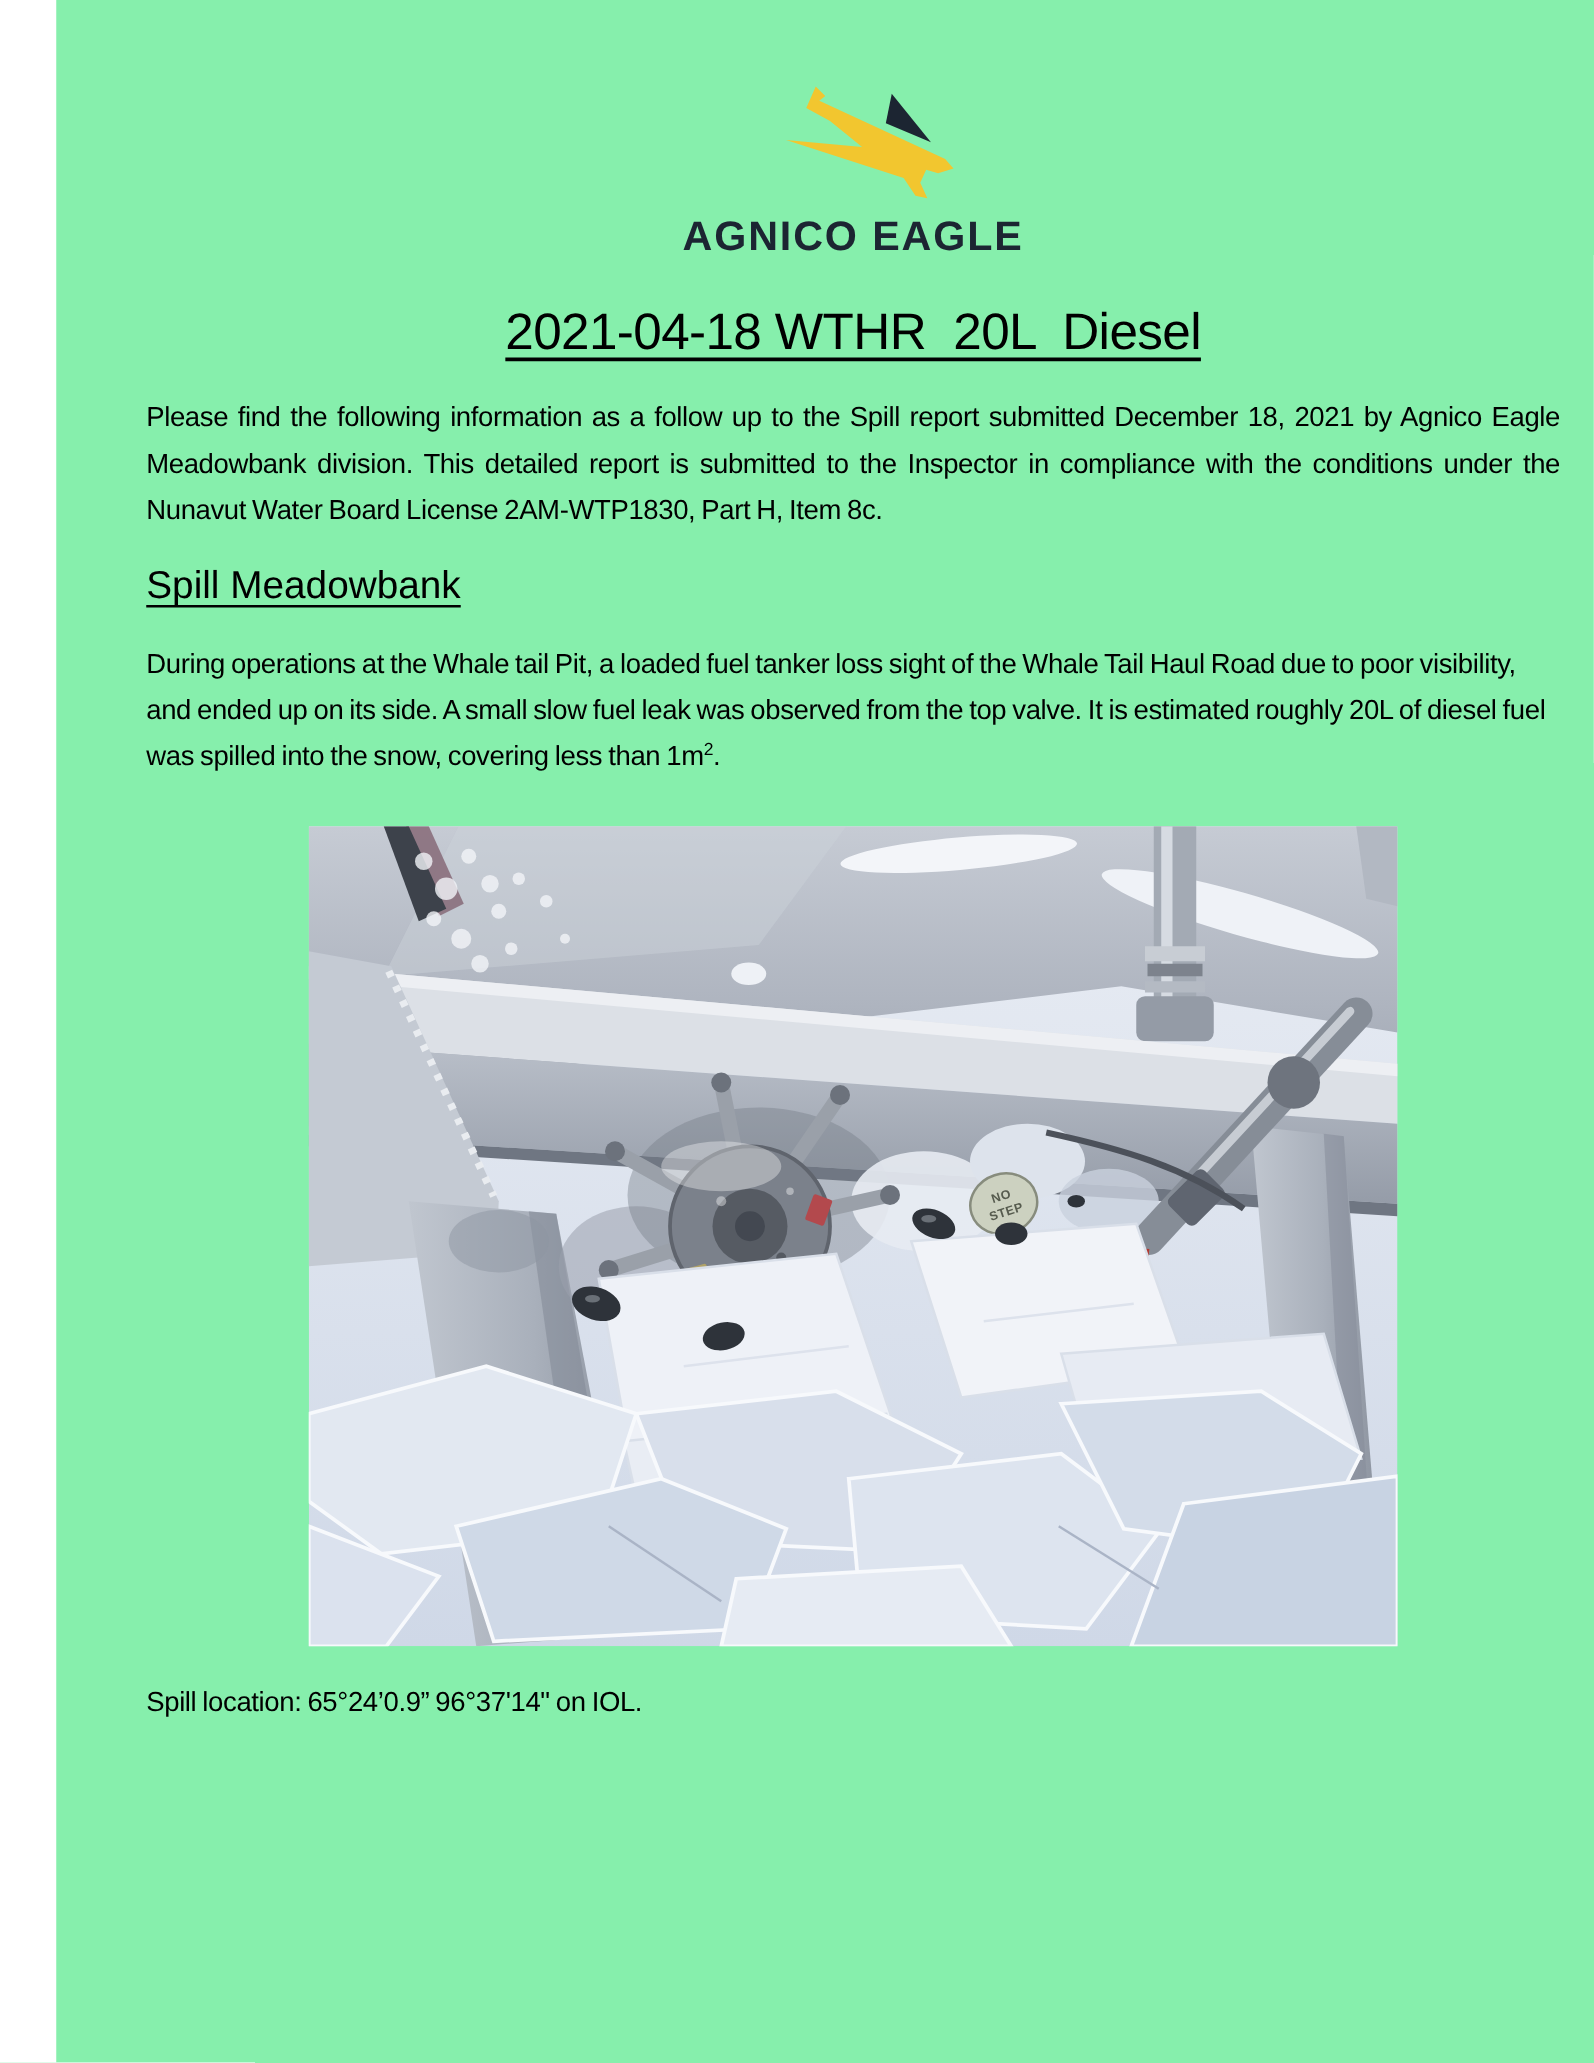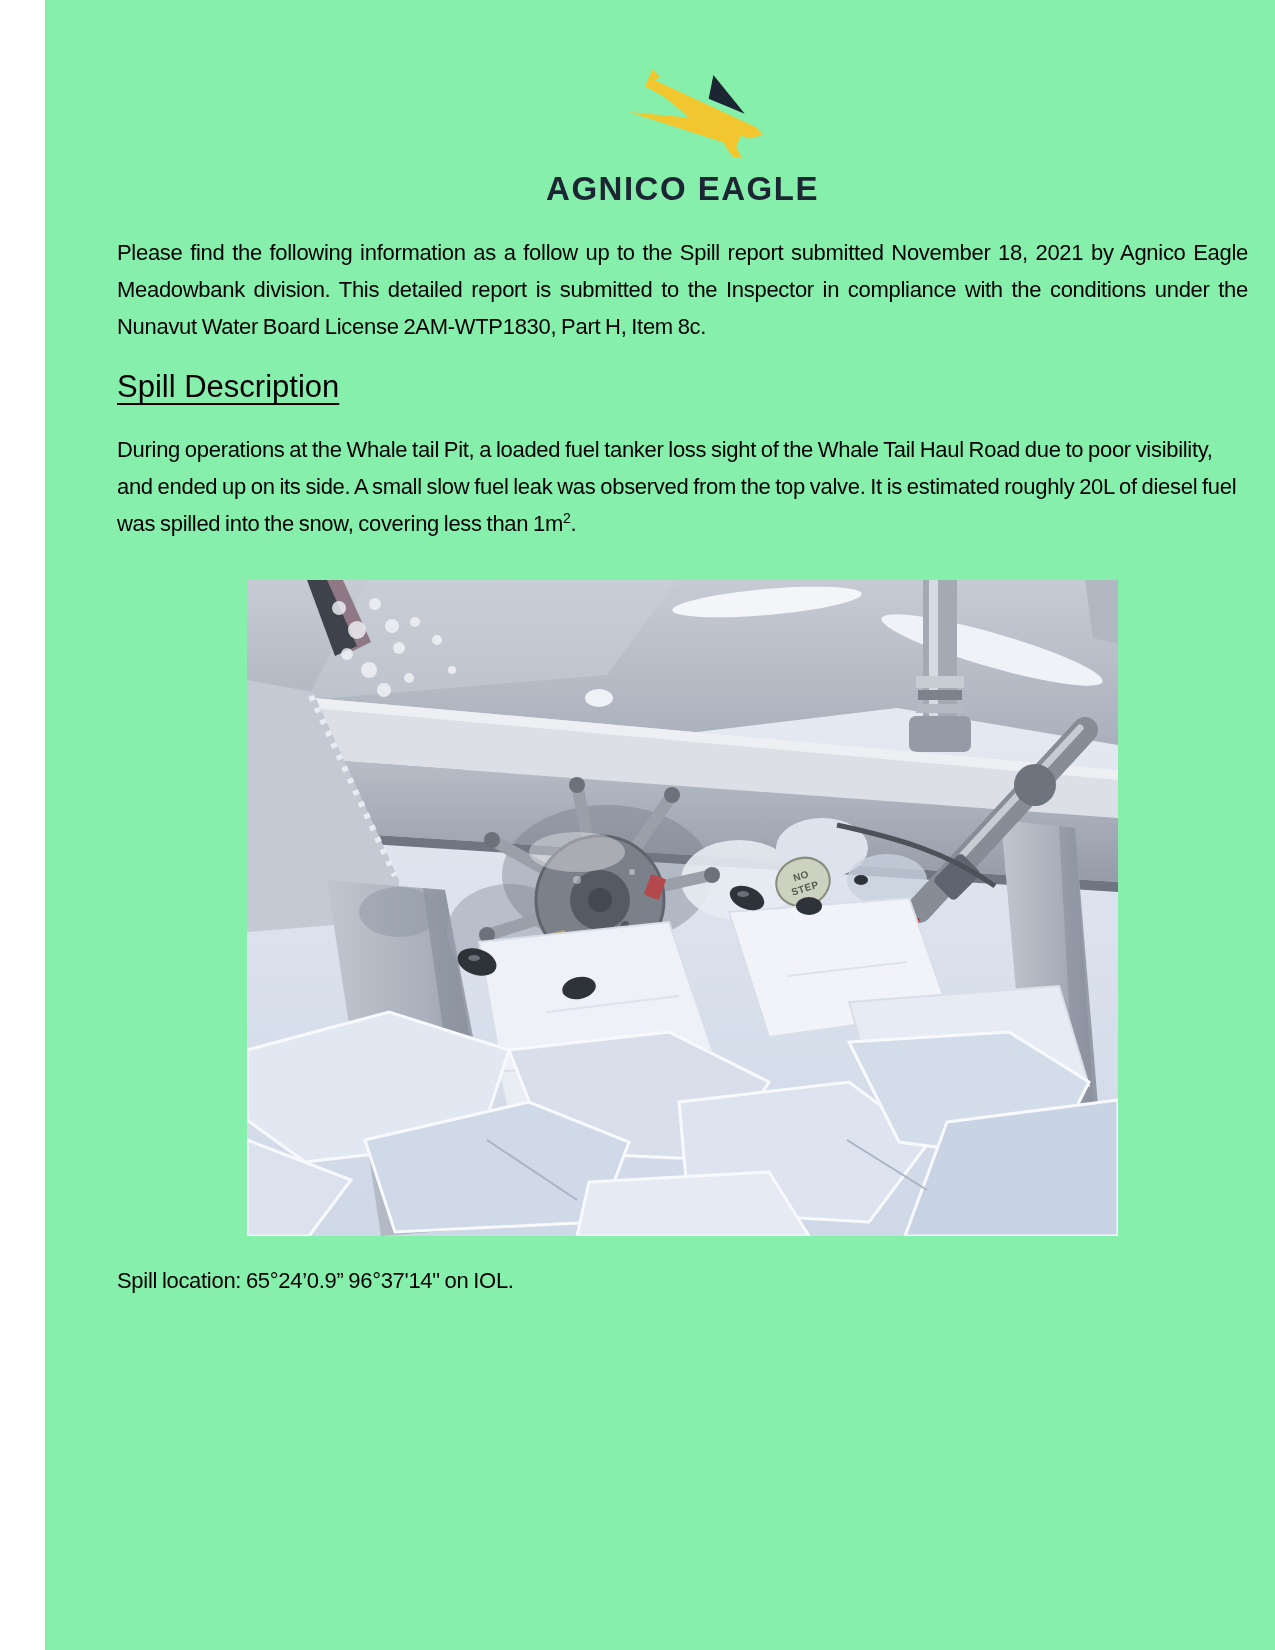--- a/index.html
+++ b/index.html
@@ -56,25 +56,26 @@
   <div class="logo-wrap">
     <svg class="eagle-svg" viewBox="0 0 180 120" aria-hidden="true">
       <polygon class="eagle-body" points="58,16 66,24 61,28 167,77 174,85 161,89 151,86 146,97 152,110 142,108 132,93 33,61 97,67 70,45 50,34"></polygon>
       <polygon class="eagle-wingtip" points="122,22 155,63 117,47"></polygon>
     </svg>
     <div class="wordmark">AGNICO EAGLE</div>
   </div>
 
   <div class="content">
 
-
-
-    <p class="body justify">Please find the following information as a follow up to the Spill report submitted November 18, 2021 by Agnico Eagle Meadowbank division. This detailed report is submitted to the Inspector in compliance with the conditions under the Nunavut Water Board License 2AM-WTP1830, Part H, Item 8c.</p>
-
-    <h2 class="section">Spill Description</h2>
+    <h1 class="title">2021-04-18 WTHR  20L  Diesel</h1>
+
+
+    <p class="body justify">Please find the following information as a follow up to the Spill report submitted December 18, 2021 by Agnico Eagle Meadowbank division. This detailed report is submitted to the Inspector in compliance with the conditions under the Nunavut Water Board License 2AM-WTP1830, Part H, Item 8c.</p>
+
+    <h2 class="section">Spill Meadowbank</h2>
 
     <p class="body"><span>During operations at the Whale tail Pit, a loaded fuel tanker loss sight of the Whale Tail Haul Road due to poor visibility, and ended up on its side. A small slow fuel leak was observed from the top valve. It is estimated roughly 20L of diesel fuel was spilled into the snow, covering less than 1m</span><sup>2</sup><span>.</span></p>
 
     <div class="photo">
       <svg viewBox="0 0 871 656" preserveAspectRatio="none" aria-hidden="true">
         <defs>
           <linearGradient id="gSnow" x1="0" y1="0" x2="0" y2="1">
             <stop offset="0" stop-color="#e9edf4"></stop>
               <stop offset="1" stop-color="#cfd8e7"></stop>
           </linearGradient>

